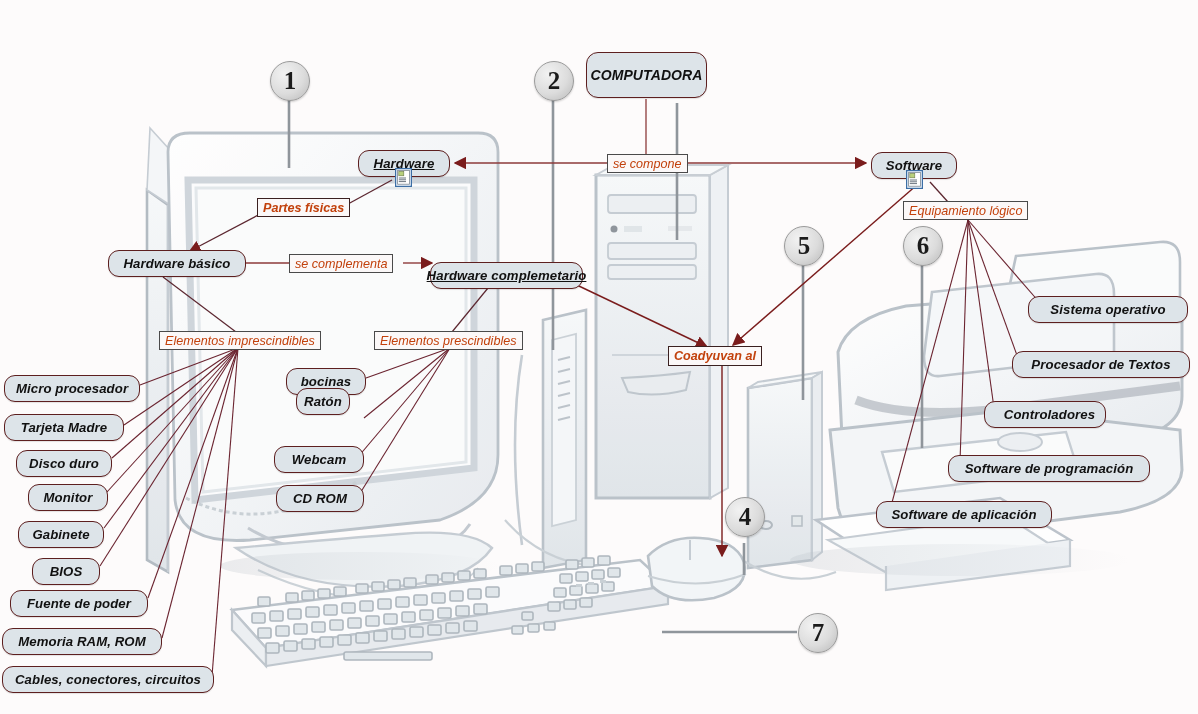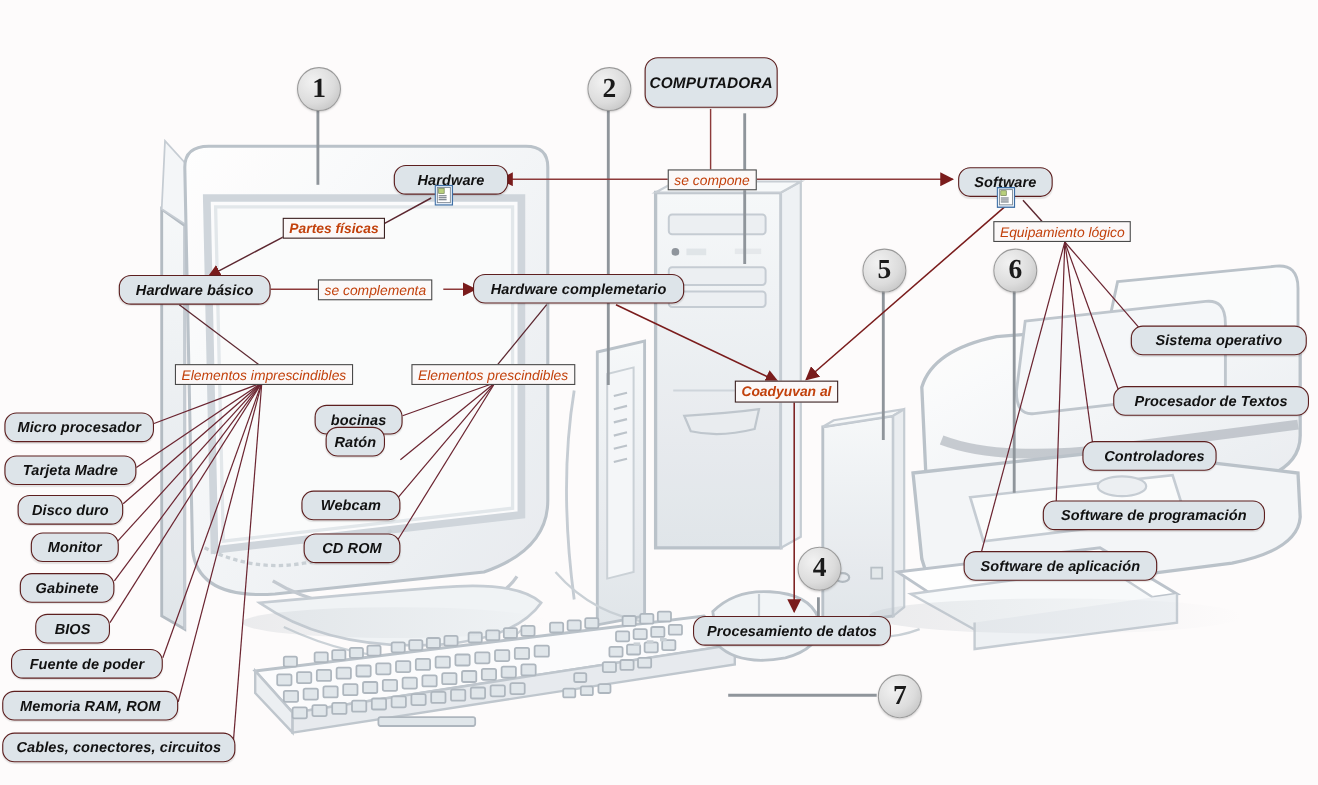--- a/index.html
+++ b/index.html
@@ -348,29 +348,28 @@
       <path d="M918,184 L733,345" marker-end="url(#ah)"></path>
     </g>
 
     <g stroke="#7a1c1c" stroke-width="1.4" fill="none">
       <path d="M722,365 L722,556" marker-end="url(#ah)"></path>
     </g>
   </svg>
 
   <div class="node lg" style="left:586px;top:52px;width:121px;height:46px;border-radius:12px;">COMPUTADORA</div>
 
-  <div class="node" style="left:358px;top:150px;width:104px;">Hardware</div>
+  <div class="node" style="left:358px;top:150px;width:92px;text-decoration:underline;">Hardware</div>
 
   <div class="node" style="left:871px;top:152px;width:86px;">Software</div>
 
   <div class="node" style="left:108px;top:250px;width:138px;">Hardware básico</div>
 
-  <div class="node" style="left:430px;top:249px;width:192px;">Hardware complemetario</div>
-
-  <div class="node" style="left:630px;top:560px;width:180px;">Procesamiento de datos</div>
+  <div class="node" style="left:430px;top:262px;width:153px;text-decoration:underline;">Hardware complemetario</div>
+
 
   <svg class="noteicon" style="left:395px;top:168px;" viewBox="0 0 17 19">
     <rect x="0.6" y="0.6" width="15.8" height="17.8" fill="#eaf2fb" stroke="#3c6ea5" stroke-width="1.2"></rect>
     <rect x="2.6" y="2.4" width="11.8" height="13.8" fill="#ffffff" stroke="#7d8893" stroke-width=".8"></rect>
     <rect x="3.8" y="3.4" width="5" height="4.4" fill="#b8d07c" stroke="#6a7a4a" stroke-width=".6"></rect>
     <g stroke="#5a6470" stroke-width=".9">
       <path d="M3.8,10 h7.2 M3.8,11.8 h7.2 M3.8,13.6 h7.2"></path>
     </g>
   </svg>
 

